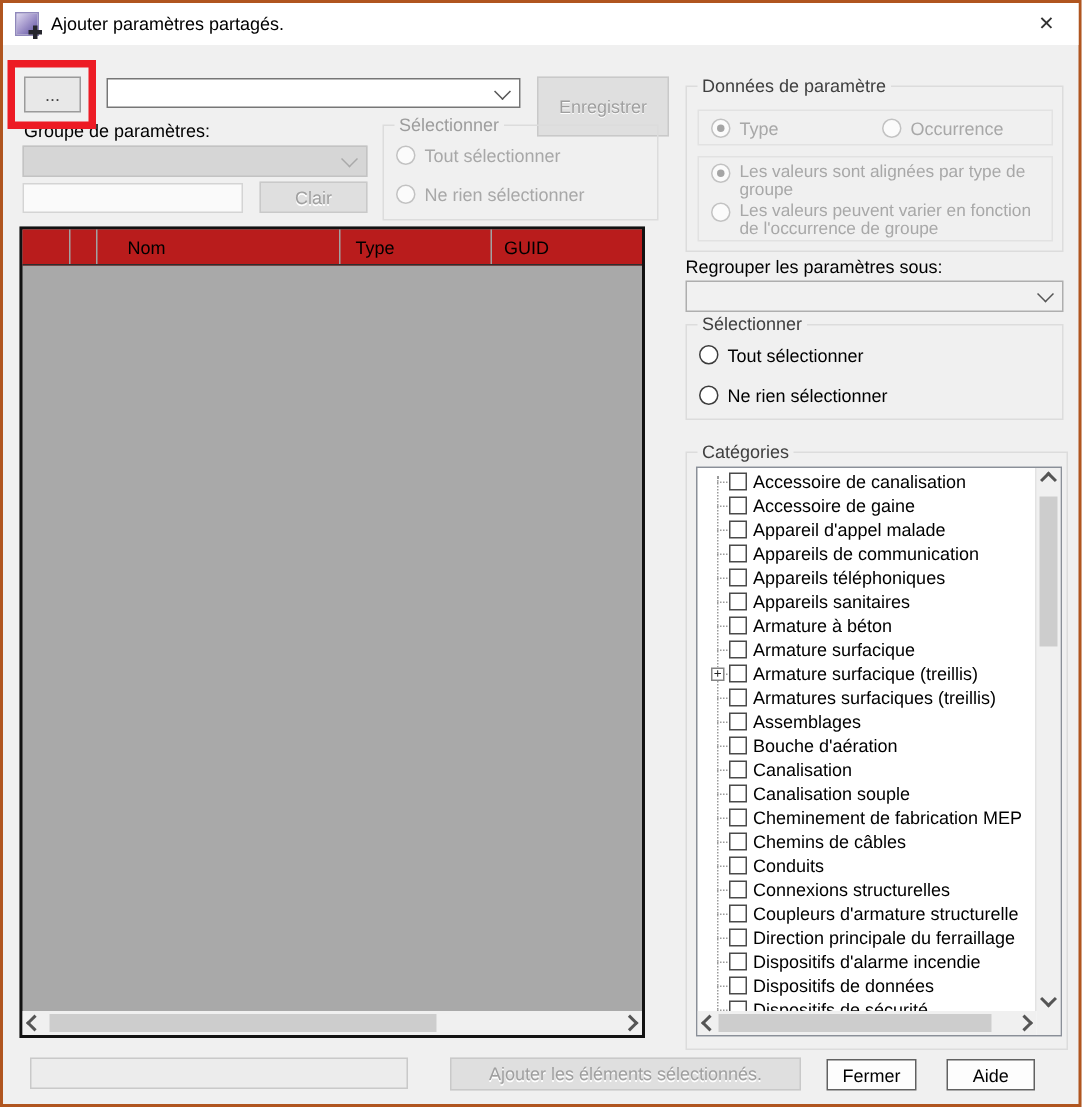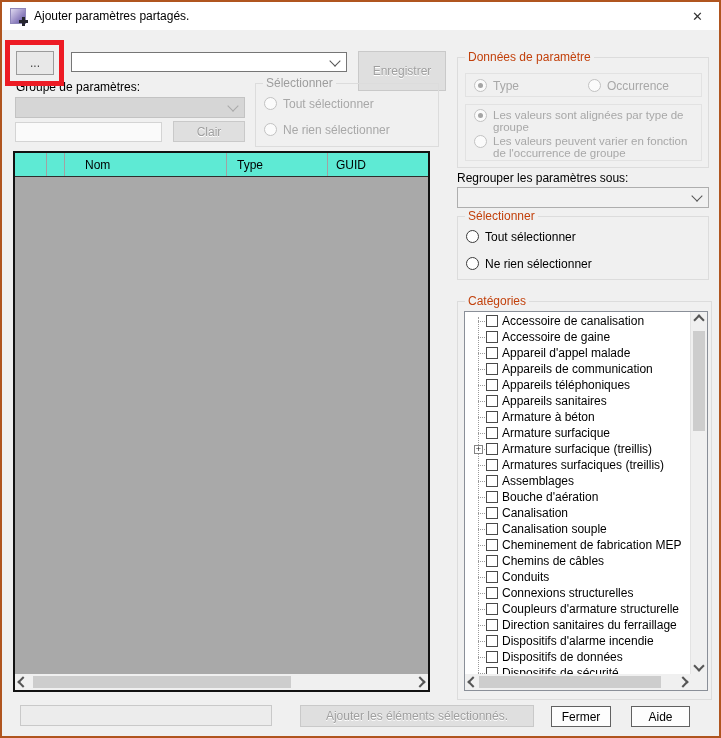--- a/index.html
+++ b/index.html
@@ -35,35 +35,35 @@
   .combo-value { flex:1; font-size:12px; padding-left:4px; overflow:hidden; }
   .chv { display:inline-block; width:6px; height:6px; border-top:2px solid #555; border-right:2px solid #555; }
   .chv-thin { border-width:1px; width:7px; height:7px; }
   .chv-d { transform:rotate(135deg); }
   .chv-u { transform:rotate(-45deg); }
   .chv-l { transform:rotate(-135deg); }
   .chv-r { transform:rotate(45deg); }
   .combo .chv { margin-right:7px; margin-top:-3px; }
   .combo-disabled .chv { border-color:#a9a9a9; }
   .gbox { position:absolute; box-sizing:border-box; border:1px solid #dcdcdc; }
-  .gbox-label { position:absolute; top:-8px; left:7px; background:var(--dialog-bg,#f0f0f0); padding:0 3px; font-size:12px; color:#c2410c; white-space:nowrap; }
+  .gbox-label { position:absolute; top:-8px; left:7px; background:var(--dialog-bg,#f0f0f0); padding:0 3px; font-size:12px; color:#404040; white-space:nowrap; }
   .gbox-label.dim { color:#9d9d9d; }
   .inner-box { position:absolute; left:7px; width:237px; box-sizing:border-box; border:1px solid #e2e2e2; }
   .radio-row { position:absolute; display:flex; align-items:flex-start; gap:6px; font-size:12px; color:#000; }
   .radio-row.dim { color:#a8a8a8; }
   .radio { width:13px; height:13px; border-radius:50%; box-sizing:border-box; background:#fff; border:1px solid #3c3c3c; flex:none; position:relative; }
   .radio.dim { border-color:#c2c2c2; background:#fbfbfb; }
   .radio.checked::after { content:""; position:absolute; left:3px; top:3px; width:5px; height:5px; border-radius:50%; background:#606060; }
   .radio.dim.checked::after { background:#a5a5a5; }
   .wraplbl { width:198px; font-size:11.5px; line-height:12px; }
   
   .annotation { position:absolute; left:3px; top:38px; width:59px; height:46px; box-sizing:border-box; border:5px solid var(--annotation-red,#ed1b24); z-index:30; pointer-events:none; }
   
   .grid { position:absolute; left:11px; top:149px; width:417px; height:541px; box-sizing:border-box; border:2px solid #121212; background:var(--table-body,#a9a9a9); display:flex; flex-direction:column; }
-  .grid-header { height:23px; background:#5eead4; display:flex; border-bottom:1px solid #2e2e2e; flex:none;text-align:center; }
+  .grid-header { height:23px; background:#b91c1c; display:flex; border-bottom:1px solid #2e2e2e; flex:none;text-align:center; }
   .hdr-cell { box-sizing:border-box; border-right:1px solid #a2a2a2; font-size:12px; color:#000; display:flex; align-items:center; padding-left:12px; overflow:hidden; }
   .hdr-cell:nth-child(1){ width:32px; padding-left:0; }
   .hdr-cell:nth-child(2){ width:18px; padding-left:0; }
   .hdr-cell:nth-child(3){ width:162px; padding-left:20px; }
   .hdr-cell:nth-child(4){ width:101px; padding-left:10px; }
   .hdr-cell:nth-child(5){ flex:1; border-right:none; padding-left:8px; }
   .grid-body { flex:1; }
   .hscroll { height:16px; background:#f0f0f0; position:relative; flex:none; }
   .sc-arrow { position:absolute; width:16px; height:16px; display:flex; align-items:center; justify-content:center; }
   .sc-thumb { position:absolute; background:#cdcdcd; }
@@ -287,21 +287,21 @@
             <span class="cat-label">Connexions structurelles</span>
           </div>
           <div class="cat-row">
             <span class="conn"></span>
             <span class="cbx"></span>
             <span class="cat-label">Coupleurs d'armature structurelle</span>
           </div>
           <div class="cat-row">
             <span class="conn"></span>
             <span class="cbx"></span>
-            <span class="cat-label">Direction sanitaires du ferraillage</span>
+            <span class="cat-label">Direction principale du ferraillage</span>
           </div>
           <div class="cat-row">
             <span class="conn"></span>
             <span class="cbx"></span>
             <span class="cat-label">Dispositifs d'alarme incendie</span>
           </div>
           <div class="cat-row">
             <span class="conn"></span>
             <span class="cbx"></span>
             <span class="cat-label">Dispositifs de données</span>

